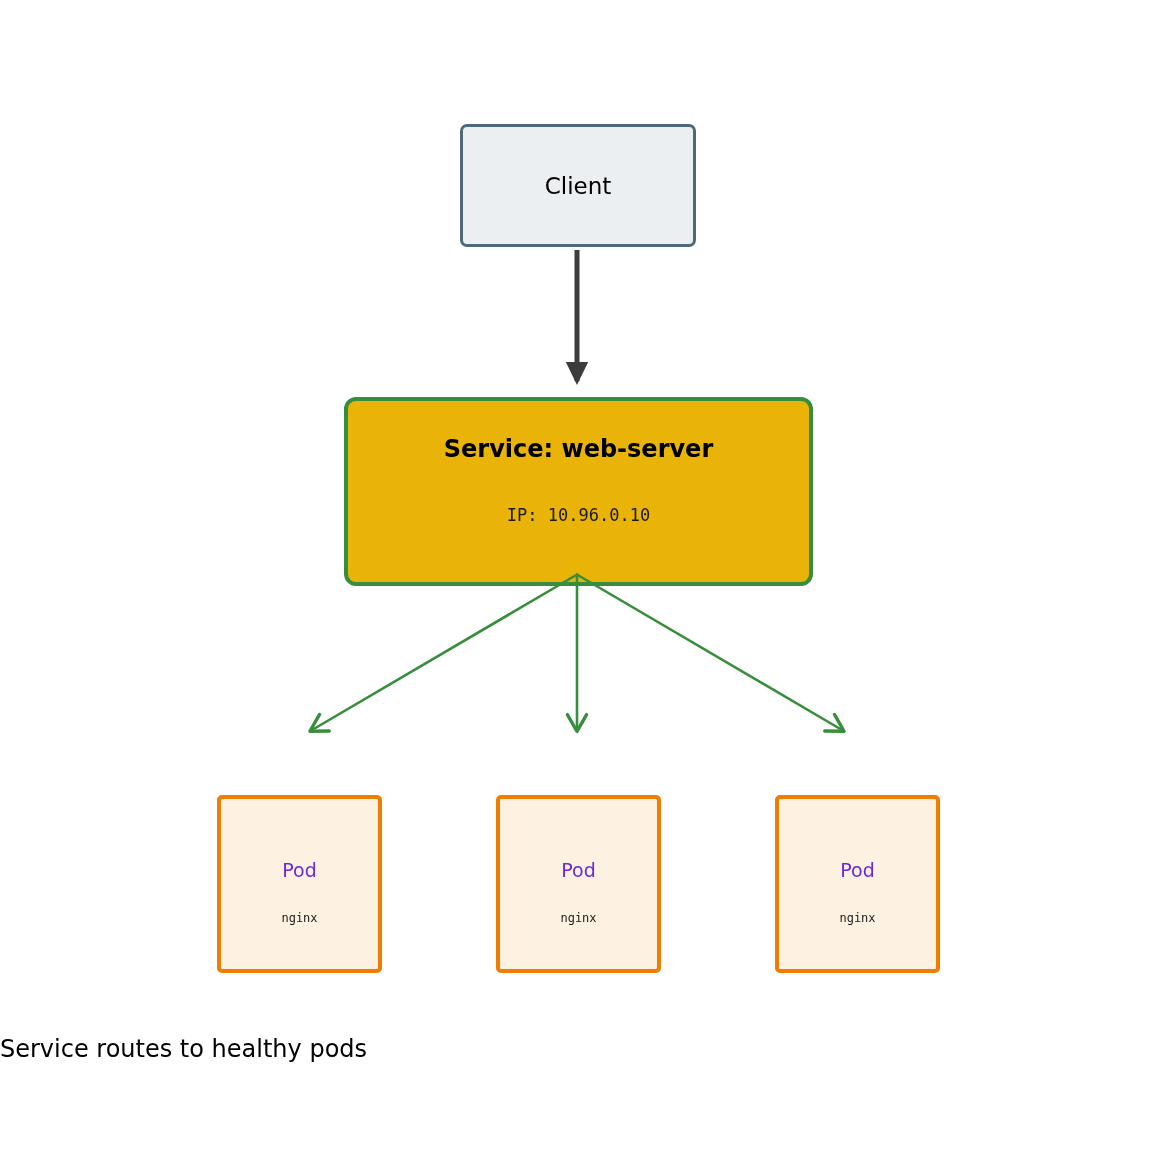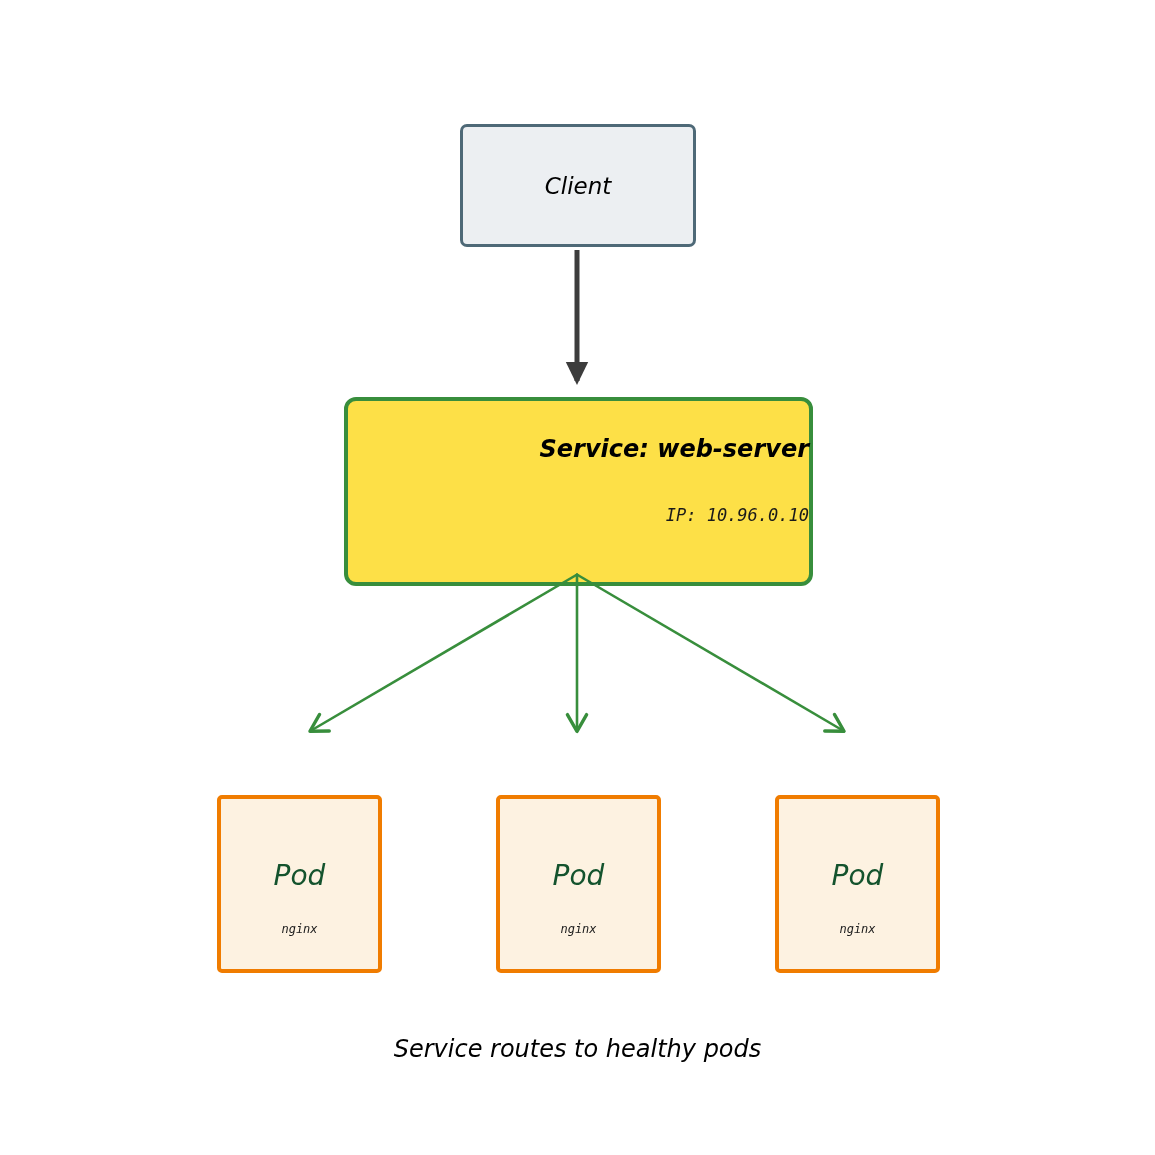--- a/index.html
+++ b/index.html
@@ -7,21 +7,20 @@
     padding: 0;
     background: #ffffff;
     font-family: "DejaVu Sans", "Liberation Sans", sans-serif;
   }
   .canvas {
     position: relative;
     width: 1155px;
     height: 1155px;
     background: #ffffff;
     overflow: hidden;
-    font-style: italic;
   }
   .node {
     position: absolute;
     box-sizing: border-box;
     display: flex;
     flex-direction: column;
     align-items: center;
     justify-content: center;
     z-index: 1;
   }
@@ -36,25 +35,24 @@
   }
   .client-label {
     font-size: 23px;
     color: #000000;
   }
   .service-box {
     left: 344px;
     top: 397px;
     width: 469px;
     height: 189px;
-    background: #fde047;
+    background: #eab308;
     border: 4px solid #388e3c;
     border-radius: 12px;
     justify-content: flex-start;
-    align-items: flex-end;
   }
   .service-title {
     margin-top: 34px;
     font-size: 24px;
     font-weight: bold;
     color: #000000;
   }
   .service-ip {
     margin-top: 42px;
     font-family: "DejaVu Sans Mono", "Liberation Mono", monospace;
@@ -68,35 +66,34 @@
     background: #fdf2e1;
     border: 4px solid #f07c00;
     border-radius: 5px;
     justify-content: flex-start;
   }
   .pod-1 { left: 217px; }
   .pod-2 { left: 496px; }
   .pod-3 { left: 775px; }
   .pod-title {
     margin-top: 60px;
-    font-size: 28px;
-    color: #14532d;
+    font-size: 19px;
+    color: #6d28d9;
   }
   .pod-subtitle {
     margin-top: 30px;
     font-family: "DejaVu Sans Mono", "Liberation Mono", monospace;
     font-size: 12px;
     color: #1a1a1a;
   }
   .caption {
     position: absolute;
     left: 0;
     top: 1035px;
     width: 1155px;
-    text-align: center;
     font-size: 24px;
     color: #000000;
     z-index: 1;
   }
   .arrow-layer {
     position: absolute;
     left: 0;
     top: 0;
     width: 1155px;
     height: 1155px;

